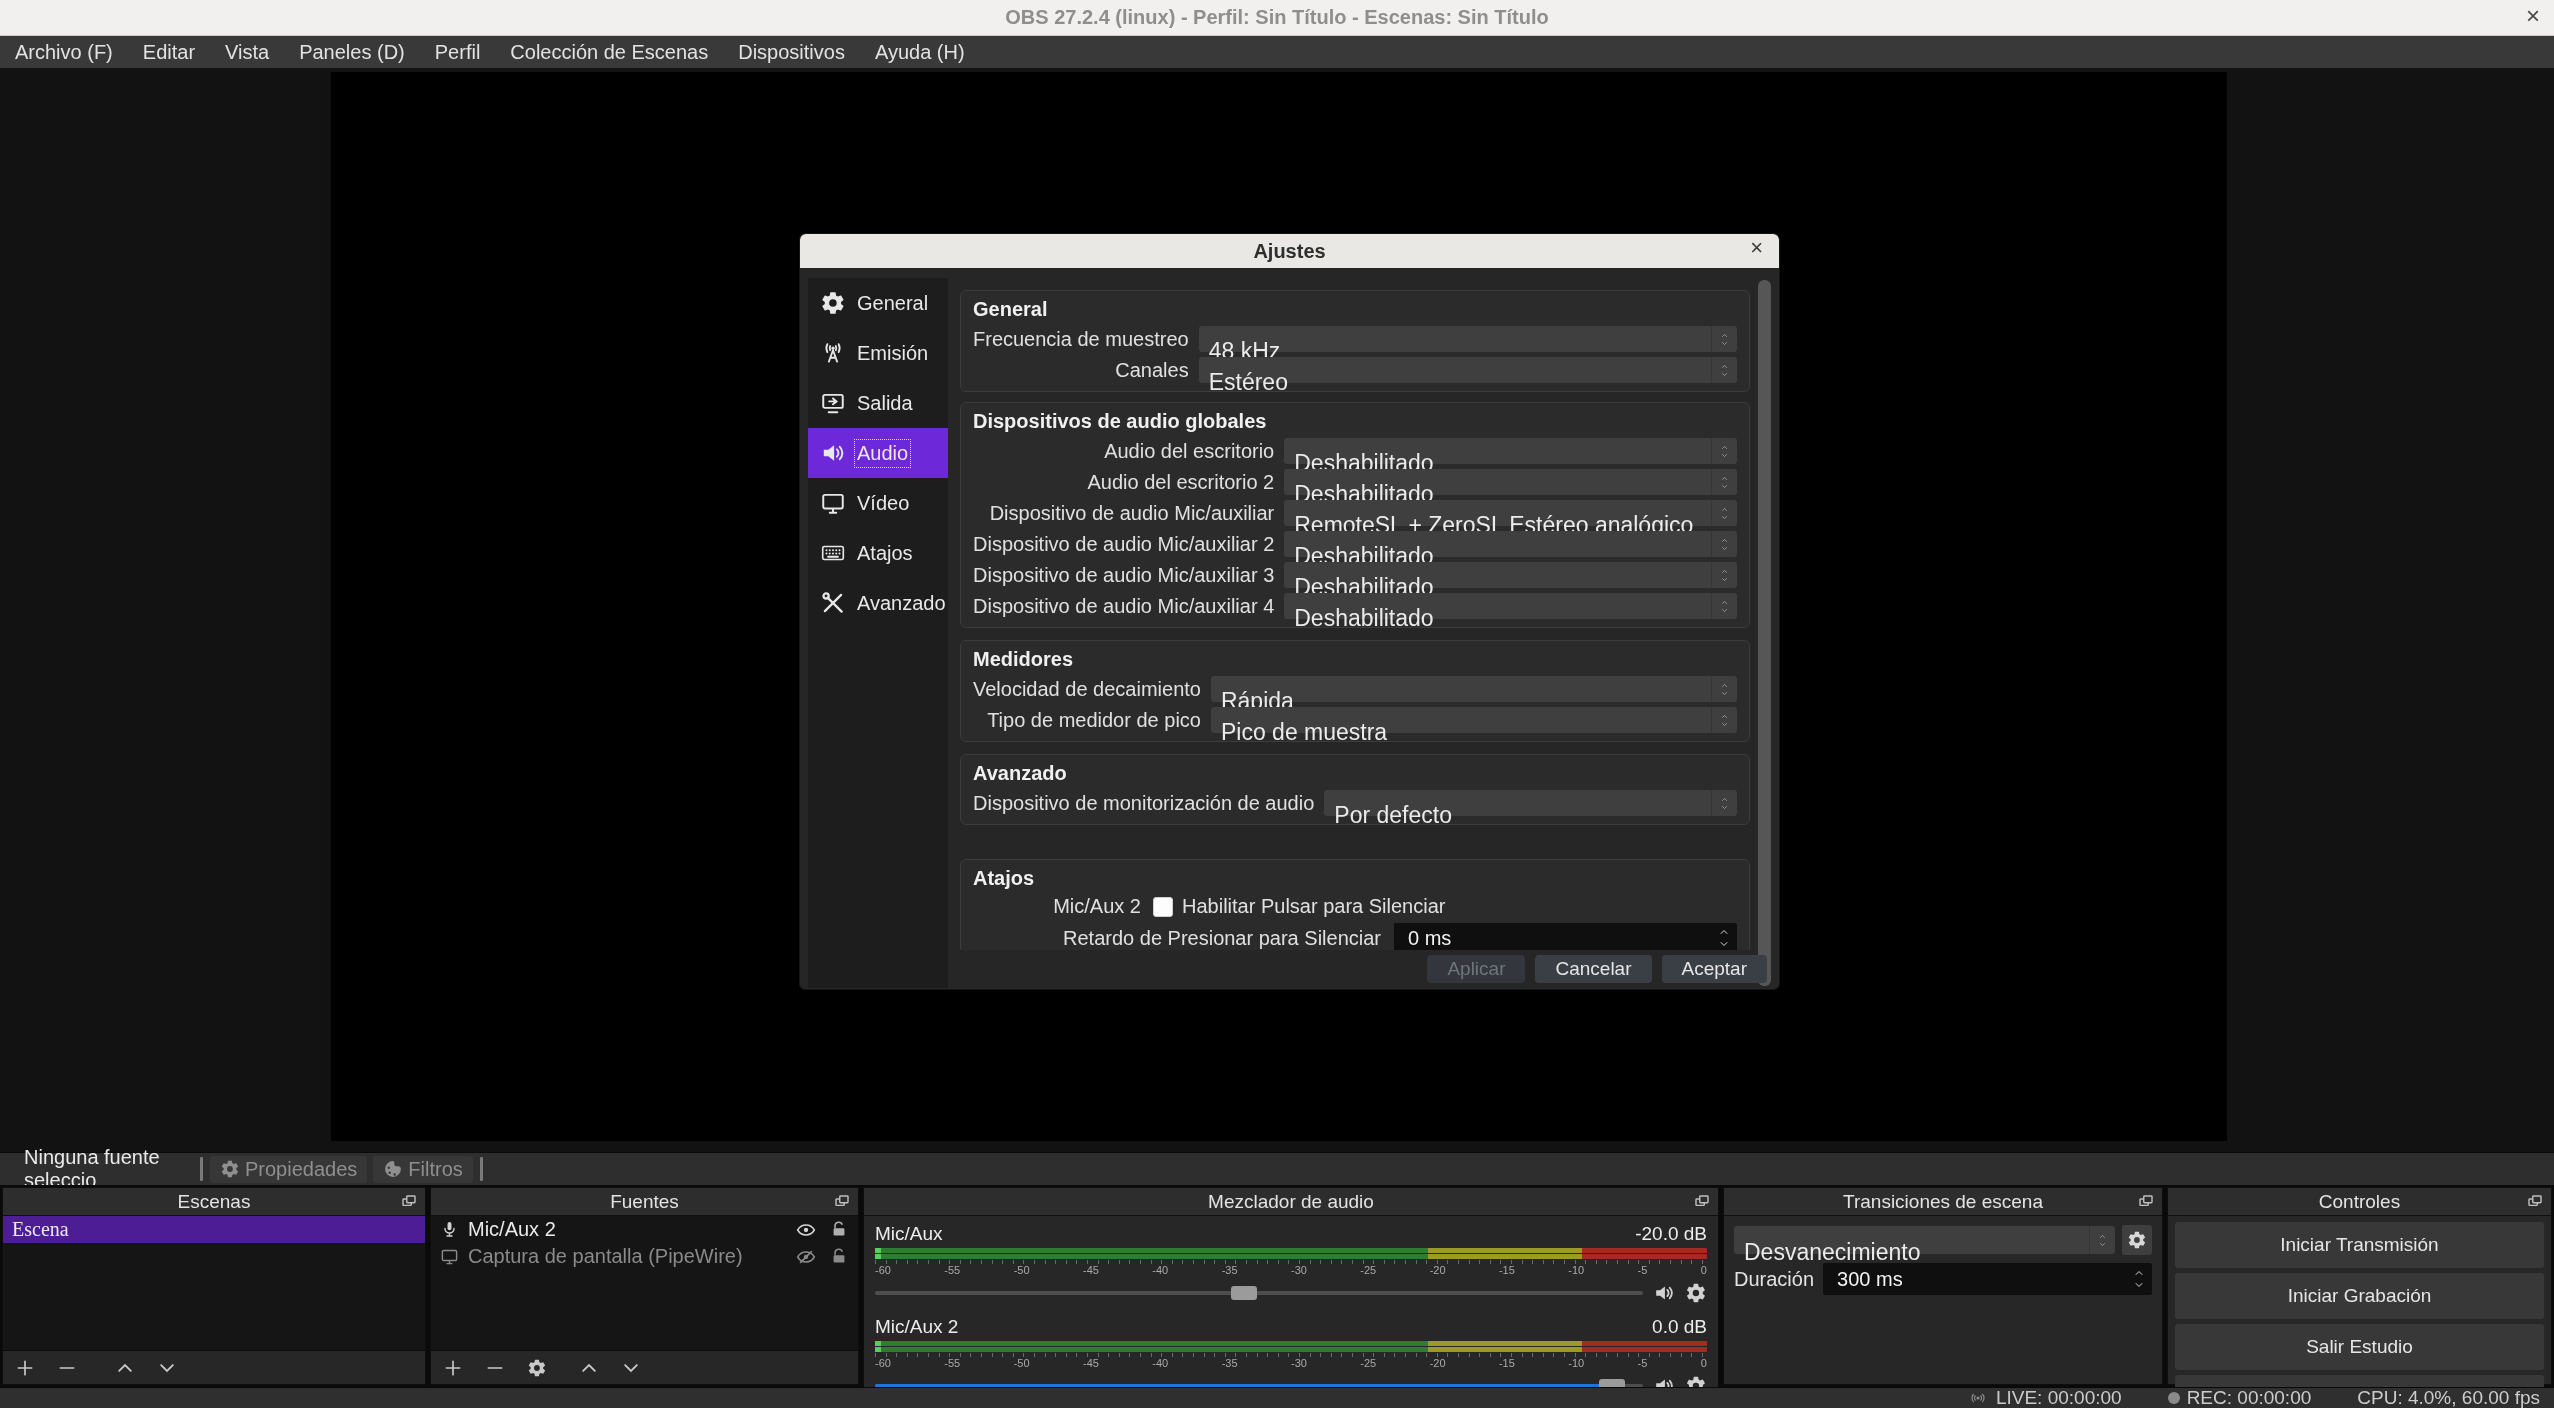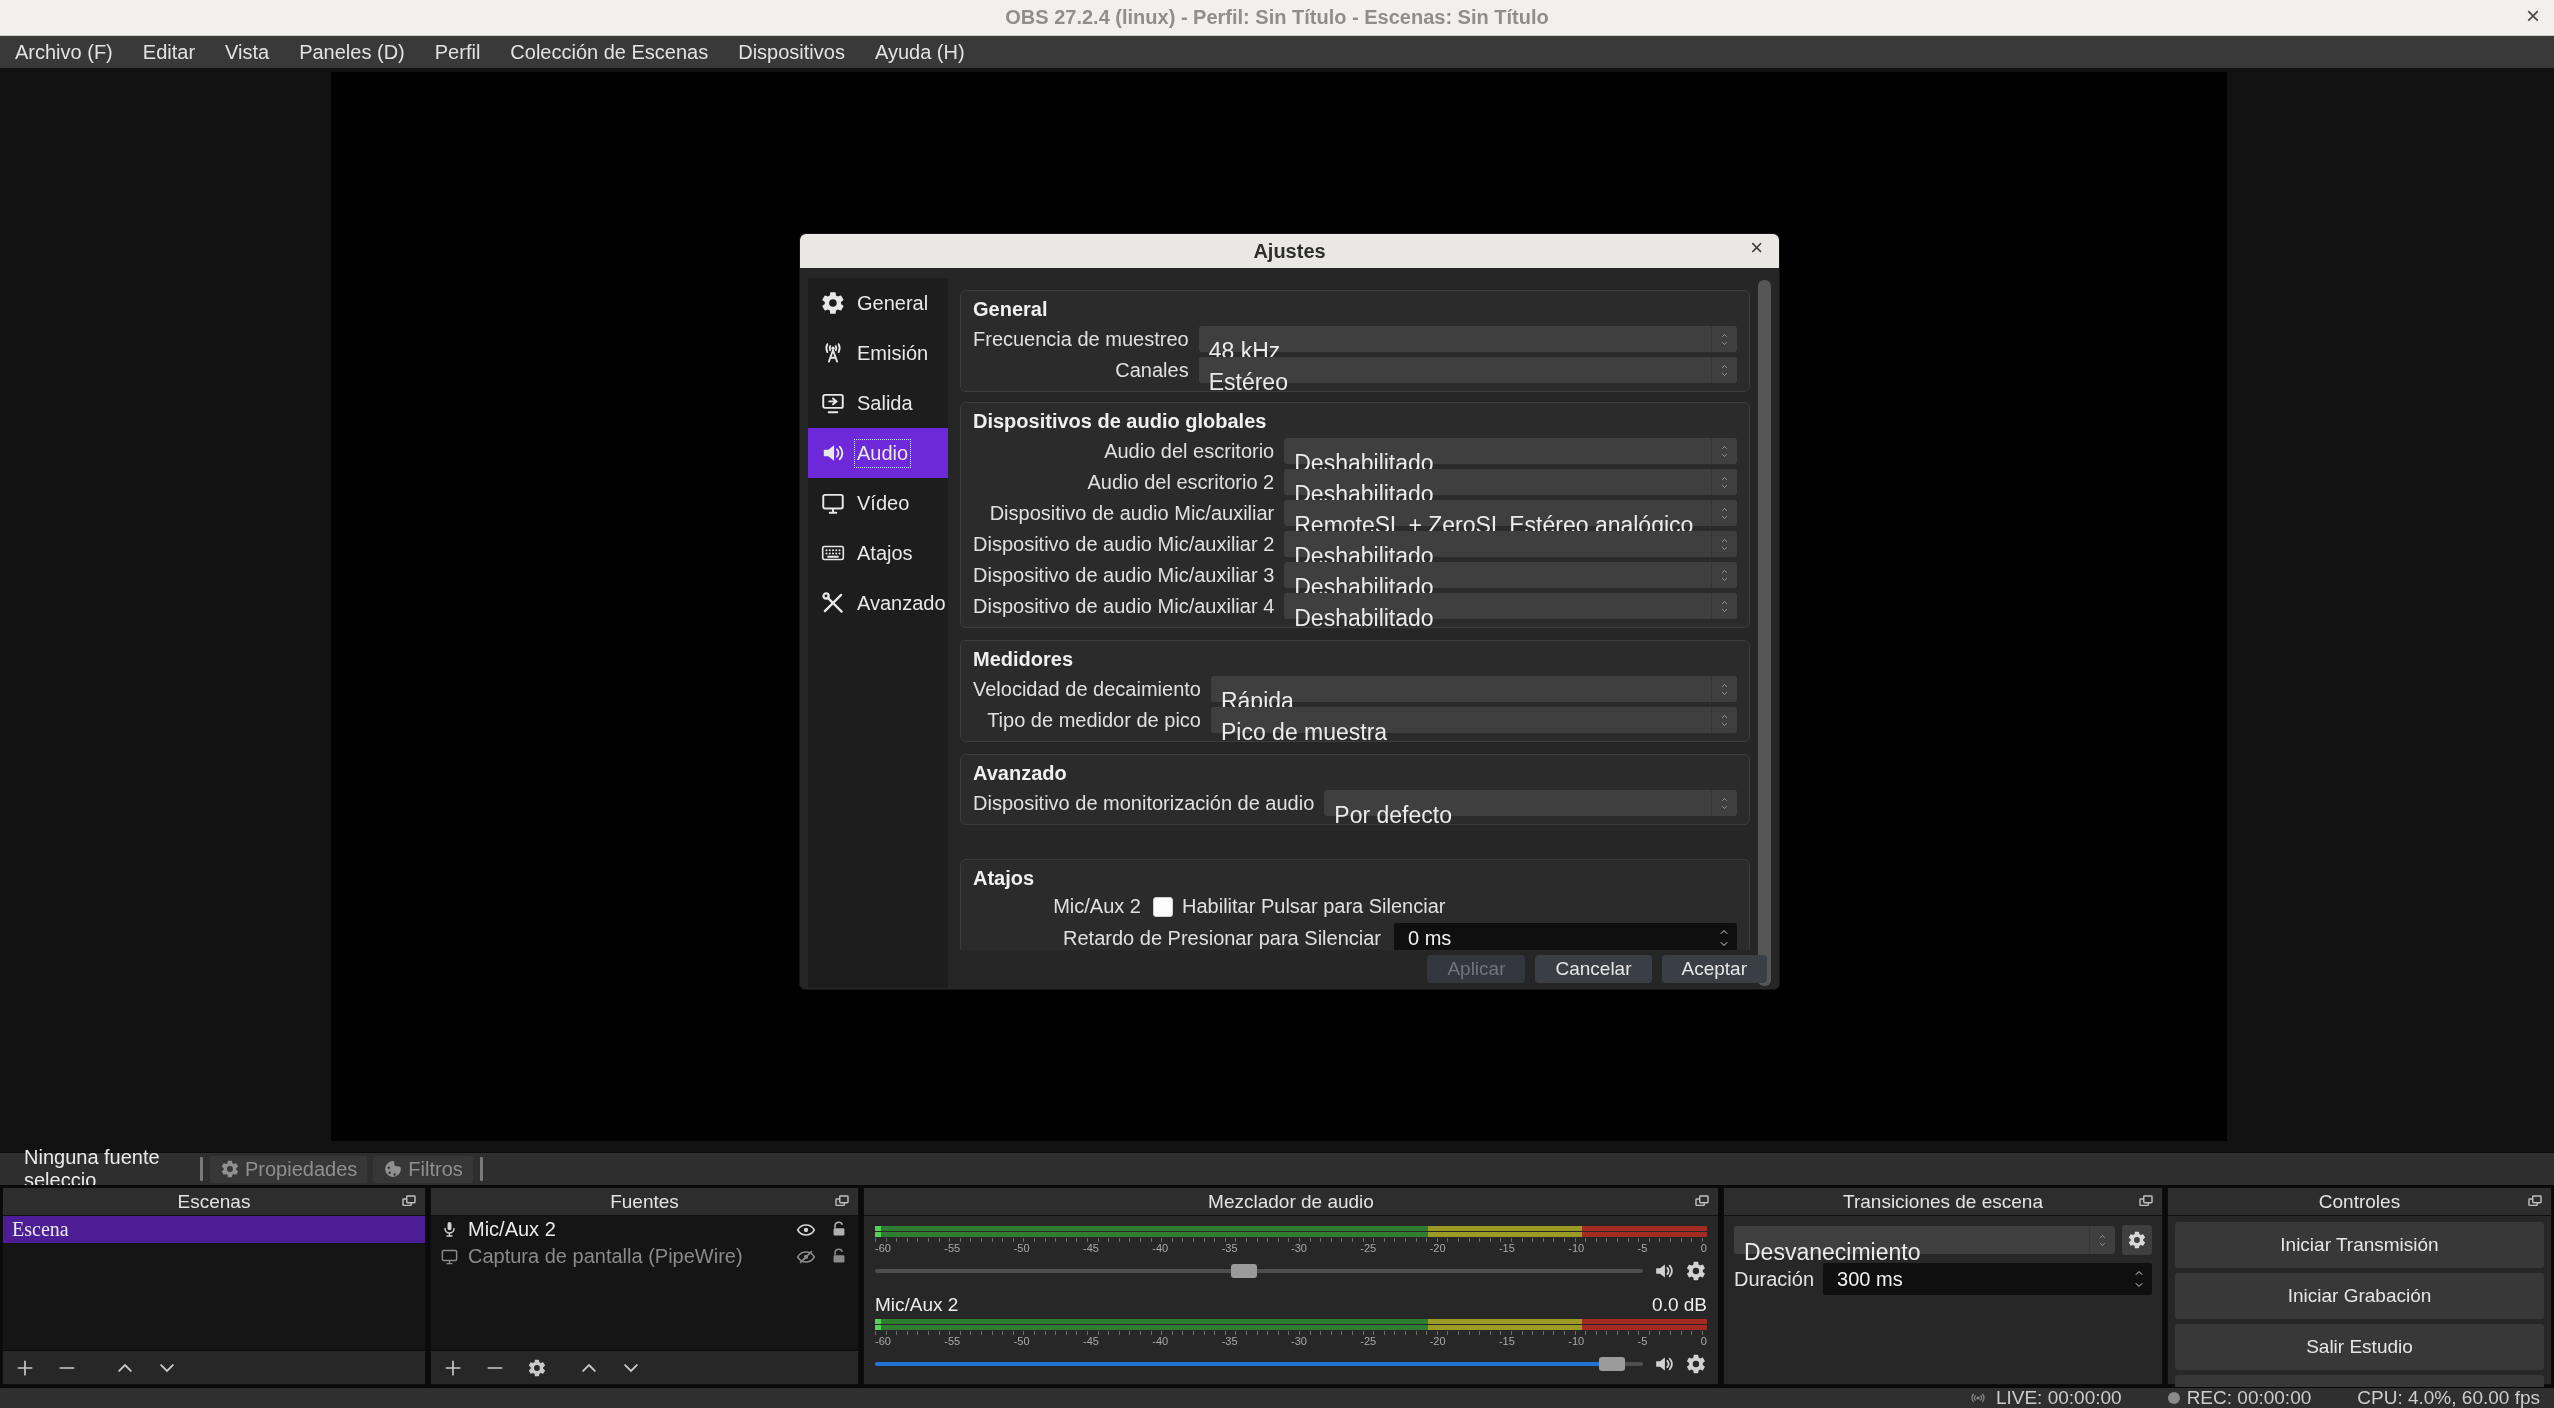--- a/index.html
+++ b/index.html
@@ -631,20 +631,24 @@
     <div class="dock" style="width:856px">
       <div class="dock-head">
         <span class="dtit">Mezclador de audio</span>
         <svg class="pop" viewBox="0 0 24 24">
             <use href="#i-popup"></use>
           </svg>
       </div>
       <div class="mix-body">
 
         <div class="mix-ch">
+          <div class="chrow">
+            <span class="chname">Mic/Aux</span>
+            <span class="chdb">-20.0 dB</span>
+          </div>
           <div class="meter">
             <div class="mbar">
                 <span class="tip"></span>
               </div>
             <div class="mbar">
                 <span class="tip"></span>
               </div>
             <div class="tickmarks"></div>
             <div class="scale">
               <span>-60</span>

